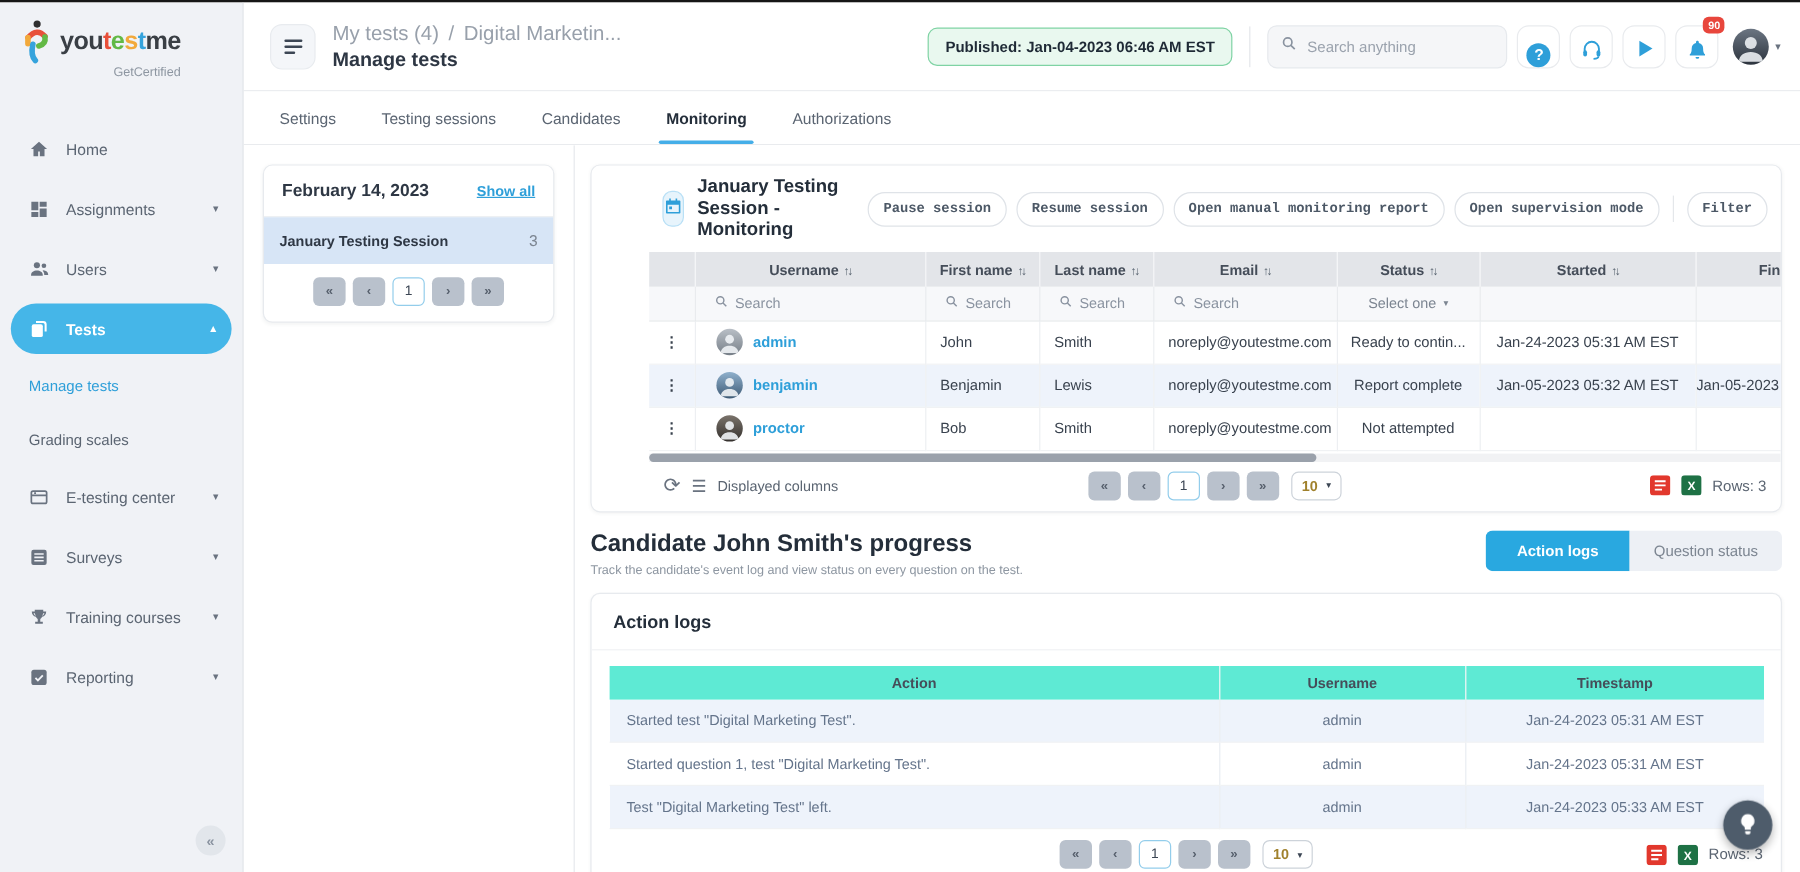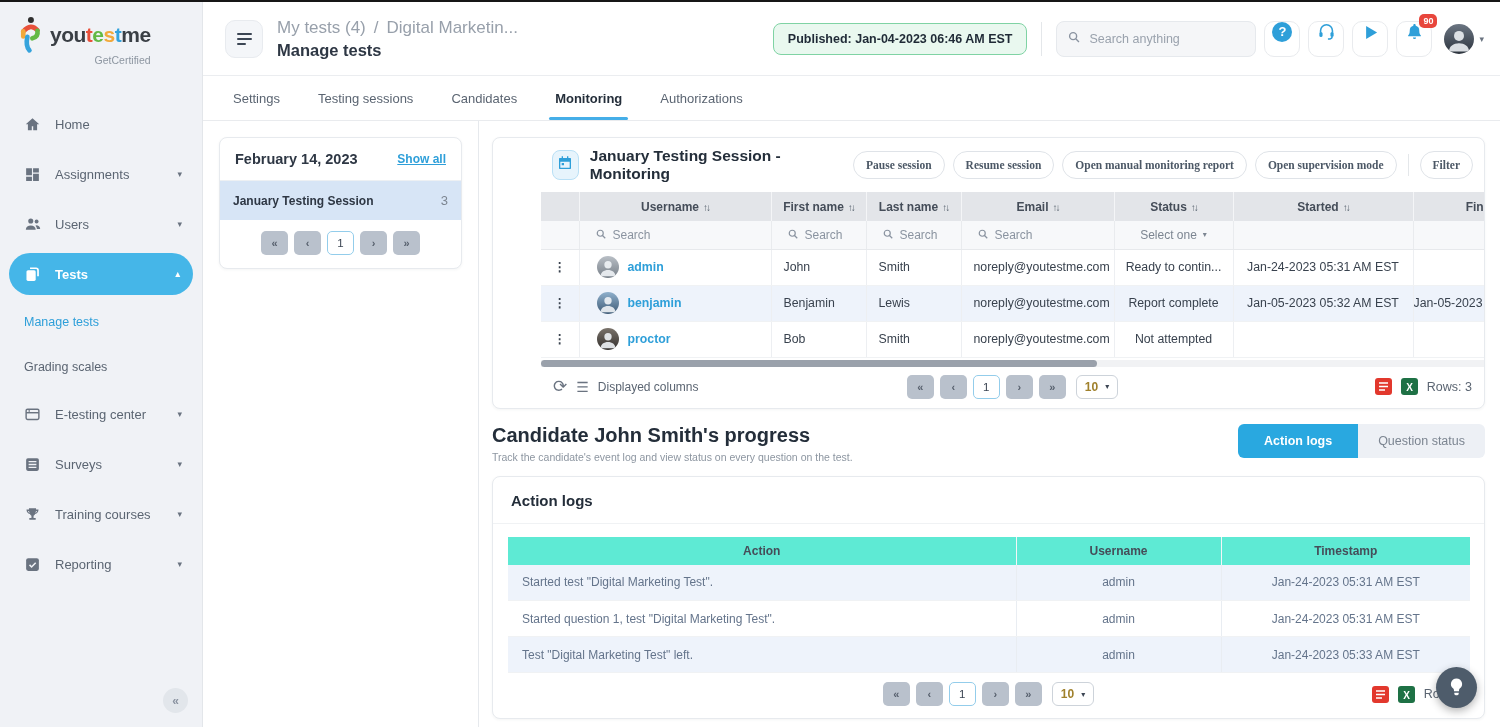--- a/index.html
+++ b/index.html
@@ -32,21 +32,21 @@
   .hamburger i:nth-child(1){width:15px}.hamburger i:nth-child(2){width:15px}.hamburger i:nth-child(3){width:9px;align-self:flex-start;margin-left:11px}
   .bc-wrap { margin-left:14px; }
   .crumbs { font-size:17px; color:#98a0ab; display:flex; gap:8px; }
   .page-title { font-size:16.5px; font-weight:bold; color:#2e3744; margin-top:3px; }
   .top-spacer { flex:1; }
   .pub-badge { padding:8px 14px; border:1px solid #7fd3a4; background:#e9f8ef; border-radius:8px; font-weight:bold; font-size:12.5px; color:#1f2a36; cursor:pointer; }
   .top-div { width:1px; height:34px; background:#e4e7ea; margin:0 14px; }
   .search-box { width:200px; height:36px; border-radius:8px; background:#f5f6f8; border:1px solid #e6e9ed; display:flex; align-items:center; padding:0 10px; gap:8px; }
   .search-box input { border:none; background:transparent; outline:none; font-size:12.5px; width:130px; color:#3c4654; font-family:"Liberation Sans",sans-serif; }
   .search-box input::placeholder { color:#9aa2ad; }
-  .icon-btn { width:36px; height:36px; border-radius:10px; background:#fff; border:1px solid #e9ebee; display:flex; align-items:flex-start; justify-content:center; margin-left:8px; cursor:pointer; position:relative; }
+  .icon-btn { width:36px; height:36px; border-radius:10px; background:#fff; border:1px solid #e9ebee; display:flex; align-items:flex-end; justify-content:center; margin-left:8px; cursor:pointer; position:relative; }
   .q-circle { width:20px; height:20px; border-radius:50%; background:#2e9fd9; color:#fff; font-size:13px; font-weight:bold; display:flex; align-items:center; justify-content:center; }
   .bell-badge { position:absolute; top:-8px; right:-6px; background:#e8463c; color:#fff; font-size:9px; font-weight:bold; padding:2px 4px; border-radius:5px; }
   .avatar-btn { display:flex; align-items:center; gap:5px; margin-left:12px; cursor:pointer; background:none; border:none; }
   .avatar { border-radius:50%; overflow:hidden; display:inline-flex; }
   .av-user { width:30px; height:30px; background:linear-gradient(#6b7582,#2c333d); }
   .caret-sm { font-size:9px; color:#6a7380; }
 
   
   .tabbar { height:45px; border-bottom:1px solid #e9ebee; display:flex; padding-left:30px; gap:38px; }
   .tab { display:flex; align-items:center; font-size:13px; color:#5b6572; cursor:pointer; position:relative; }
@@ -73,21 +73,21 @@
   .pager { display:flex; justify-content:center; align-items:center; gap:6px; padding:11px 0 13px; }
   .pg-btn { width:27px; height:24px; border-radius:5px; background:#b9c1cc; color:#57606d; border:none; font-size:11px; font-weight:bold; display:flex; align-items:center; justify-content:center; cursor:pointer; font-family:"Liberation Sans",sans-serif; }
   .pg-cur { width:27px; height:24px; border-radius:5px; background:#fff; border:1px solid #93cdeb; color:#3c4654; font-size:11.5px; display:flex; align-items:center; justify-content:center; cursor:pointer; }
 
   
   .monitor-card { border:1px solid #e7eaee; border-radius:8px; background:#fff; box-shadow:0 1px 3px rgba(40,50,60,.05); overflow:hidden;padding-left:48px; }
   .m-head { display:flex; align-items:center; padding:9px 11px; gap:11px; }
   .cal-btn { width:30px; height:30px; border-radius:8px; border:1px solid #b9e0f6; background:#e7f4fc; display:flex; align-items:center; justify-content:center; cursor:pointer; }
   .m-title { font-size:15.5px; font-weight:bold; color:#242e3a; }
   .m-actions { margin-left:auto; display:flex; align-items:center; }
-  .pill-btn { padding:7px 12px; border:1px solid #dfe3e8; border-radius:15px; background:#fff; font-size:11.5px; font-weight:bold; color:#4c5866; margin-left:8px; cursor:pointer; white-space:nowrap; font-family:Liberation Serif, serif; }
+  .pill-btn { padding:7px 12px; border:1px solid #dfe3e8; border-radius:15px; background:#fff; font-size:11.5px; font-weight:bold; color:#4c5866; margin-left:8px; cursor:pointer; white-space:nowrap; font-family:Liberation Mono, monospace; }
   .m-vdiv { width:1px; height:22px; background:#e4e7ea; margin:0 3px 0 11px; }
 
   table { border-collapse:collapse; table-layout:fixed; width:100%; }
   .mt thead th { background:#e3e5e9; height:29px; font-size:12px; font-weight:bold; color:#454d59; border-right:1px solid #f4f5f7; }
   .mt thead th:last-child { border-right:none; text-align:right; padding-right:10px; }
   .sort { font-size:10px; color:#55606d; letter-spacing:-2px; margin-left:4px; font-weight:normal; }
   .mt .srch-row td { background:#f7f8fa; height:28px; border-right:1px solid #e9ebee; border-bottom:1px solid #e7e9ec; }
   .cell-search { display:flex; align-items:center; gap:6px; padding-left:15px; }
   .cell-search input { border:none; background:transparent; outline:none; font-size:12px; width:75%; color:#3c4654; font-family:"Liberation Sans",sans-serif; }
   .cell-search input::placeholder { color:#8a93a0; }

